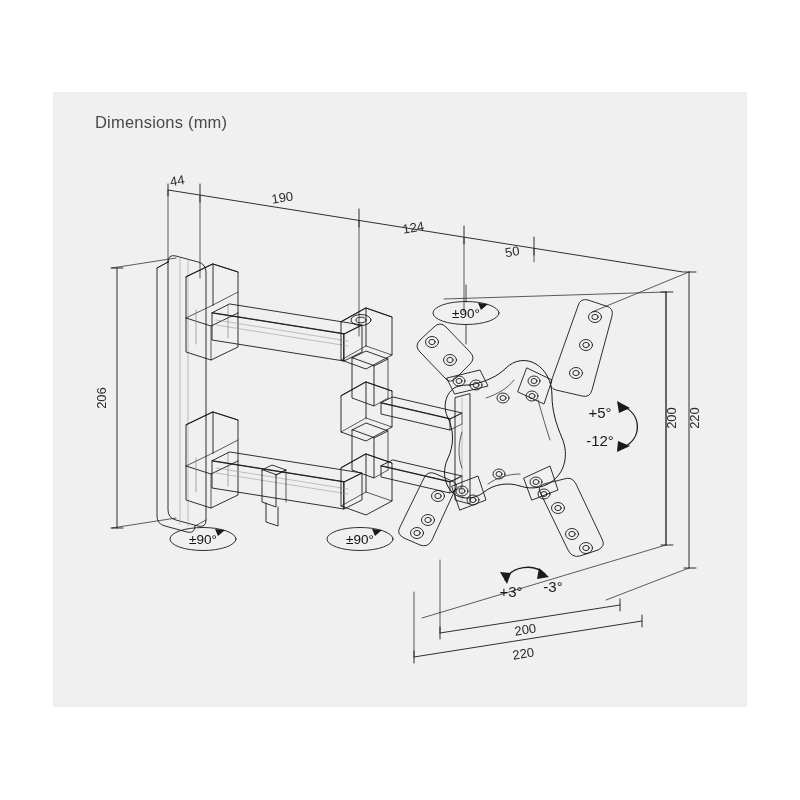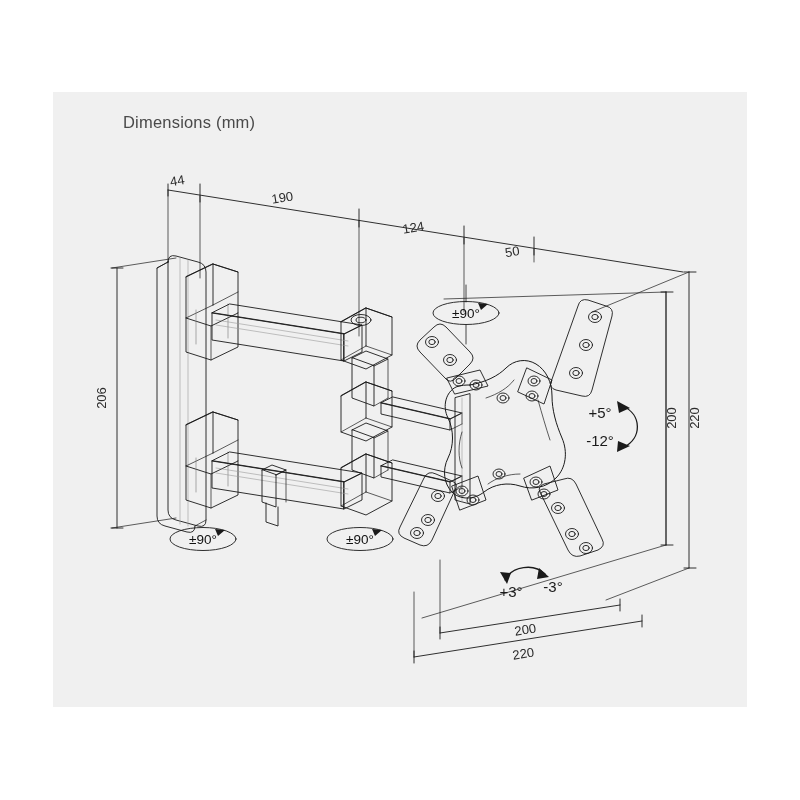--- a/index.html
+++ b/index.html
@@ -27,21 +27,20 @@
   }
   #title {
     position: absolute;
     left: 95px;
     top: 113px;
     font-size: 16.5px;
     color: #4a4a4a;
     letter-spacing: .2px;
     font-family: "Liberation Sans", sans-serif;
     white-space: nowrap;
-    margin-left: 28px;
   }
   #drawing {
     position: absolute;
     left: 0;
     top: 0;
     width: 800px;
     height: 800px;
   }
   .dimtext {
     font-family: "Liberation Sans", sans-serif;

